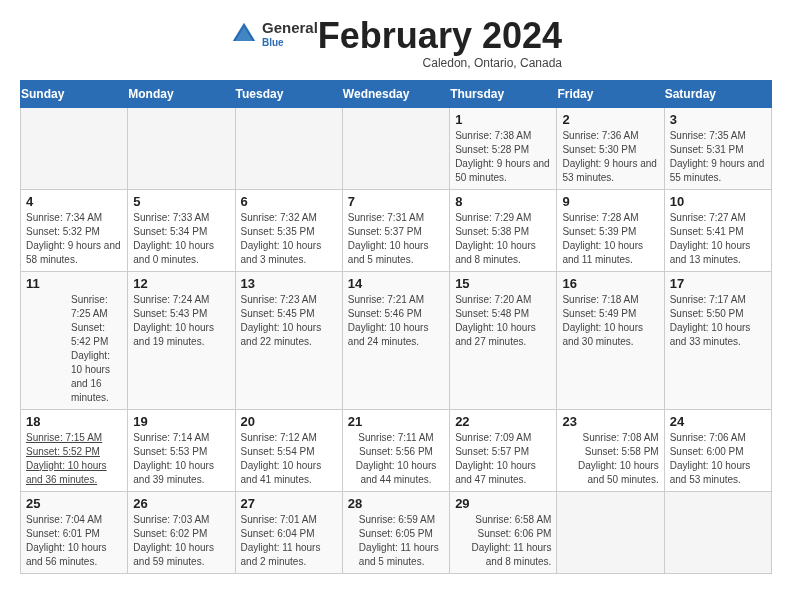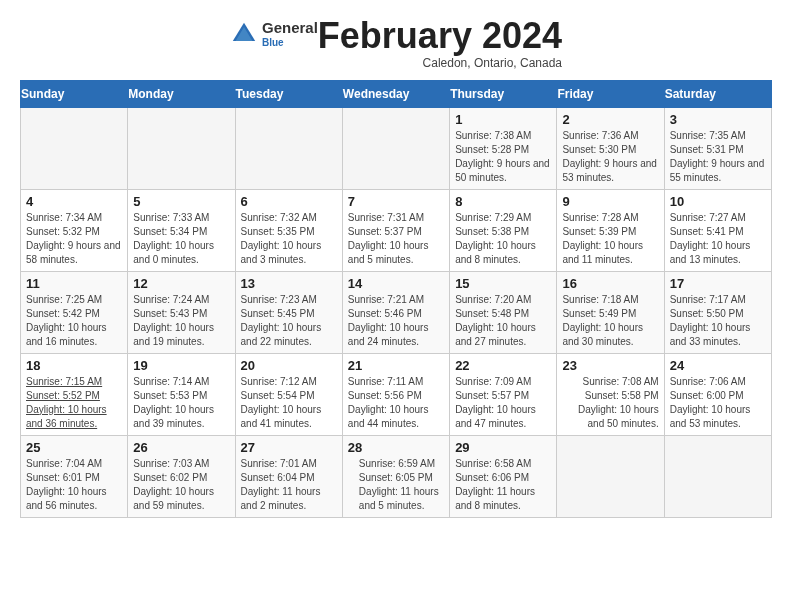--- a/index.html
+++ b/index.html
@@ -197,21 +197,21 @@
         <td>
           <span class="day-number">10</span>
           <div class="day-info" style="white-space: pre-line;">Sunrise: 7:27 AM
 Sunset: 5:41 PM
 Daylight: 10 hours and 13 minutes.</div>
         </td>
       </tr>
       <tr>
         <td>
           <span class="day-number">11</span>
-          <div class="day-info" style="white-space: pre-line;">Sunrise: 7:25 AM
+          <div class="day-info" style="white-space: pre-line; margin-left: 45px;">Sunrise: 7:25 AM
 Sunset: 5:42 PM
 Daylight: 10 hours and 16 minutes.</div>
         </td>
         <td>
           <span class="day-number">12</span>
           <div class="day-info" style="white-space: pre-line;">Sunrise: 7:24 AM
 Sunset: 5:43 PM
 Daylight: 10 hours and 19 minutes.</div>
         </td>
         <td>
@@ -259,21 +259,21 @@
 Daylight: 10 hours and 39 minutes.</div>
         </td>
         <td>
           <span class="day-number">20</span>
           <div class="day-info" style="white-space: pre-line;">Sunrise: 7:12 AM
 Sunset: 5:54 PM
 Daylight: 10 hours and 41 minutes.</div>
         </td>
         <td>
           <span class="day-number">21</span>
-          <div class="day-info" style="white-space: pre-line;">Sunrise: 7:11 AM
+          <div class="day-info" style="white-space: pre-line; text-align: center;">Sunrise: 7:11 AM
 Sunset: 5:56 PM
 Daylight: 10 hours and 44 minutes.</div>
         </td>
         <td>
           <span class="day-number">22</span>
           <div class="day-info" style="white-space: pre-line;">Sunrise: 7:09 AM
 Sunset: 5:57 PM
 Daylight: 10 hours and 47 minutes.</div>
         </td>
         <td>
@@ -309,21 +309,21 @@
 Daylight: 11 hours and 2 minutes.</div>
         </td>
         <td>
           <span class="day-number">28</span>
           <div class="day-info" style="white-space: pre-line; margin-left: 11px;">Sunrise: 6:59 AM
 Sunset: 6:05 PM
 Daylight: 11 hours and 5 minutes.</div>
         </td>
         <td>
           <span class="day-number">29</span>
-          <div class="day-info" style="white-space: pre-line;">Sunrise: 6:58 AM
+          <div class="day-info" style="white-space: pre-line; text-align: right;">Sunrise: 6:58 AM
 Sunset: 6:06 PM
 Daylight: 11 hours and 8 minutes.</div>
         </td>
         <td class="empty-cell"></td>
         <td class="empty-cell"></td>
       </tr>
     </tbody>
 </table>
 
 </body></html>

